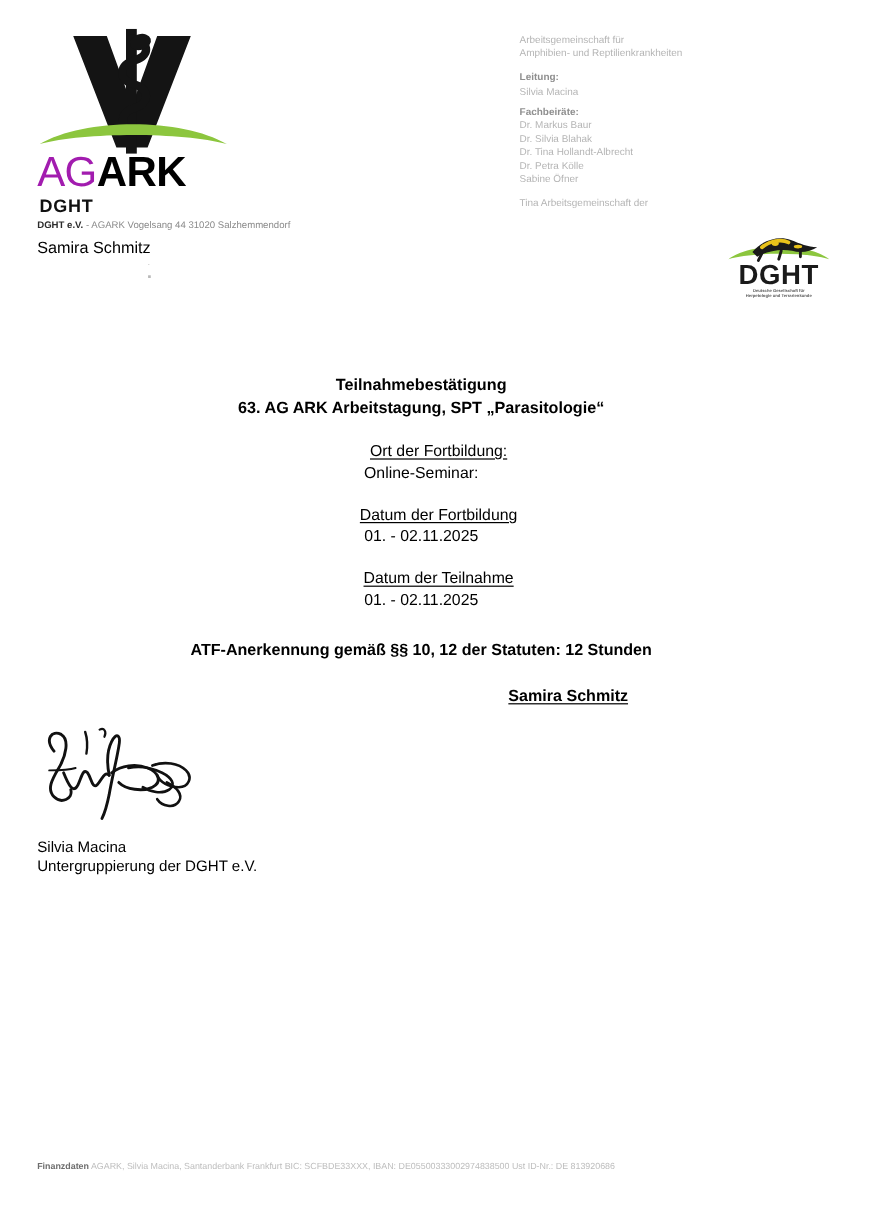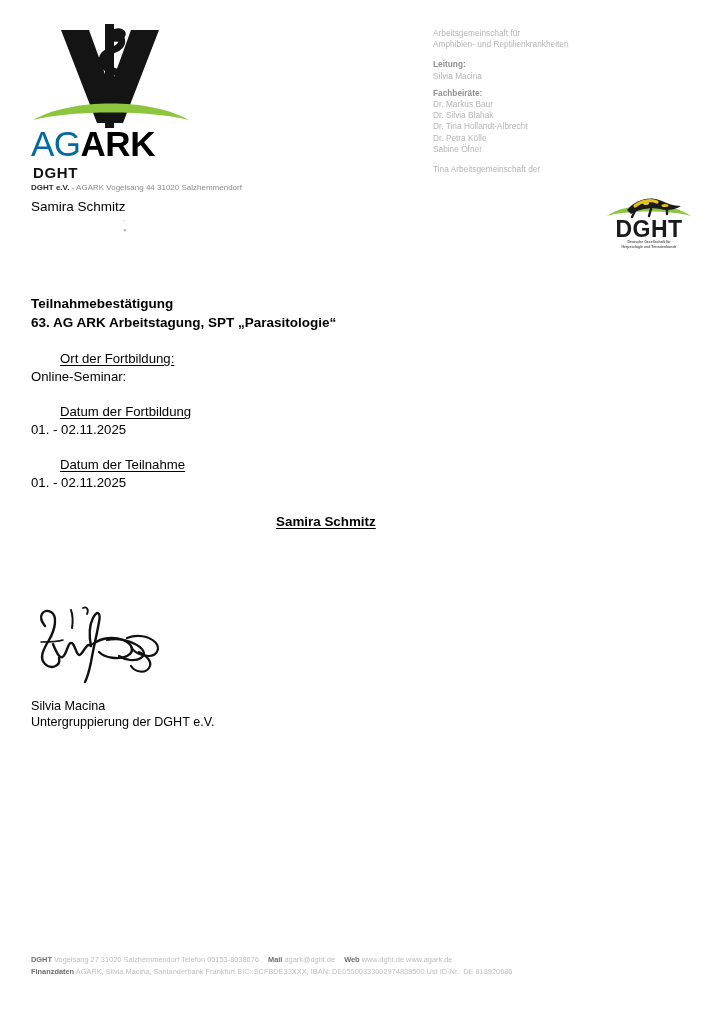--- a/index.html
+++ b/index.html
@@ -47,21 +47,21 @@
     position: absolute;
     left: 0;
     top: 102px;
     font-size: 35px;
     line-height: 35px;
     letter-spacing: -0.5px;
     white-space: nowrap;
   }
   .agark-word .ag {
     font-weight: 400;
-    color: #0369a1;
+    color: #a21caf;
   }
   .agark-word .ark {
     font-weight: 700;
     color: #000000;
   }
   .agark-sub {
     position: absolute;
     left: 2px;
     top: 140px;
     font-size: 15px;
@@ -132,22 +132,23 @@
     top: 186px;
     width: 88px;
     height: 64px;
   }
   .dght-logo svg { display: block; }
 
   
   .body {
     position: absolute;
     left: 31px;
-    top: 295px;
+    top: 312px;
     width: 640px;
+    text-align: center;
   }
   .doc-title {
     font-size: 13.5px;
     font-weight: 700;
     line-height: 18.5px;
     margin: 0;
   }
   .block {
     margin-top: 18px;
     font-size: 13.2px;
@@ -305,20 +306,21 @@
     <div class="block">
       <span class="lbl">Datum der Fortbildung</span>
       <span class="val">01. - 02.11.2025</span>
     </div>
 
     <div class="block">
       <span class="lbl">Datum der Teilnahme</span>
       <span class="val">01. - 02.11.2025</span>
     </div>
 
+    <div class="highlight">ATF-Anerkennung gemäß §§ 10, 12 der Statuten: 12 Stunden</div>
 
     <div><span class="participant">Samira Schmitz</span></div>
   </div>
 
   <div class="signature-area">
     <div class="signature-img">
       <svg width="150" height="100" viewBox="0 0 150 100" xmlns="http://www.w3.org/2000/svg">
         <g stroke="#111111" fill="none" stroke-linecap="round" stroke-linejoin="round">
           <path d="M14 30 C6 20 12 12 20 16 C27 20 24 34 18 44 C12 54 8 62 14 68 C20 74 30 70 28 62" stroke-width="2.4"></path>
           <path d="M10 46 C18 46 26 46 32 44" stroke-width="1.6"></path>
@@ -334,26 +336,18 @@
       </svg>
     </div>
     <div class="signature-block">
       <div>Silvia Macina</div>
       <div>Untergruppierung der DGHT e.V.</div>
     </div>
   </div>
 
   <div class="footer">
     <div>
-      <b>DGHT</b>
-      <span>Vogelsang 27 31020 Salzhemmendorf Telefon 05153-8038676</span><span class="sp"></span>
-      <b>Mail</b>
-      <span>agark@dght.de</span><span class="sp"></span>
-      <b>Web</b>
-      <span>www.dght.de www.agark.de</span>
-    </div>
-    <div>
       <b>Finanzdaten</b>
       <span>AGARK, Silvia Macina, Santanderbank Frankfurt   BIC: SCFBDE33XXX, IBAN: DE05500333002974838500   Ust ID-Nr.: DE 813920686</span>
     </div>
   </div>
 
 </div>
 
 </body></html>

